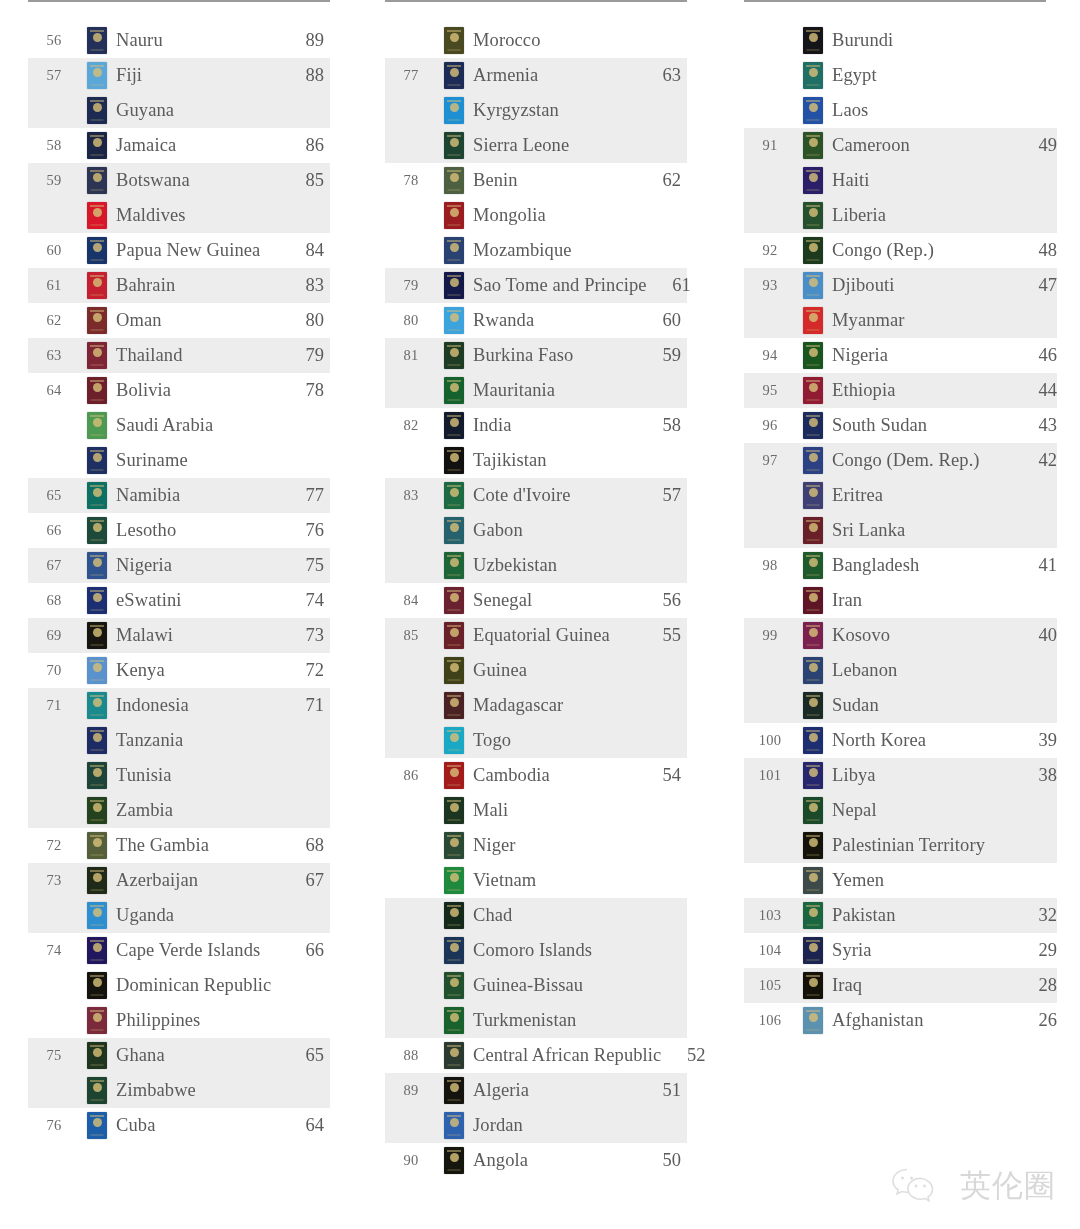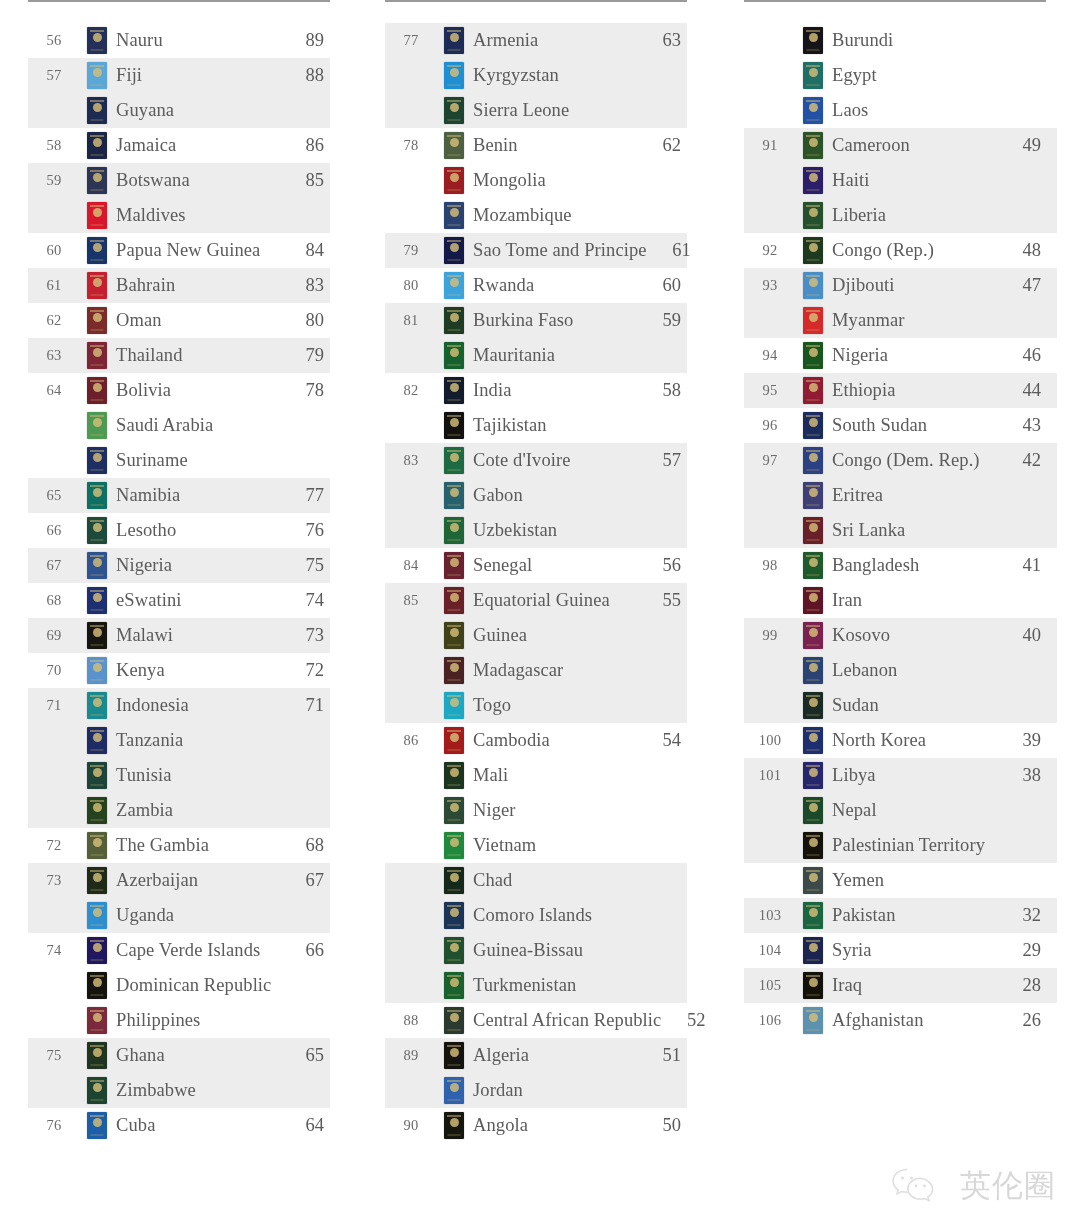--- a/index.html
+++ b/index.html
@@ -111,21 +111,21 @@
   }
 
   .score {
     width: 44px;
     flex: 0 0 44px;
     text-align: right;
     padding-right: 6px;
     font-size: 18.5px;
     color: #5b5b5b;
   }
-  .col-2 .score { padding-right: 16px; }
+  .col-2 .score { padding-right: 0; }
 
   #watermark {
     position: absolute;
     right: 24px;
     bottom: 24px;
     display: flex;
     flex-direction: row;
     align-items: center;
     gap: 24px;
     opacity: 0.55;
@@ -397,20 +397,28 @@
         <div class="rank">76</div>
         <div class="flagcell">
           <div class="pp" style="background: rgb(28, 95, 168);"></div>
         </div>
         <div class="cname">Cuba</div>
         <div class="score">64</div>
       </div>
     </div>
     <div class="col col-1">
       <div class="col-rule"></div>
+      <div class="row">
+        <div class="rank"></div>
+        <div class="flagcell">
+          <div class="pp" style="background: rgb(74, 74, 34);"></div>
+        </div>
+        <div class="cname">Morocco</div>
+        <div class="score"></div>
+      </div>
       <div class="row shaded">
         <div class="rank">77</div>
         <div class="flagcell">
           <div class="pp" style="background: rgb(29, 44, 87);"></div>
         </div>
         <div class="cname">Armenia</div>
         <div class="score">63</div>
       </div>
       <div class="row shaded">
         <div class="rank"></div>

